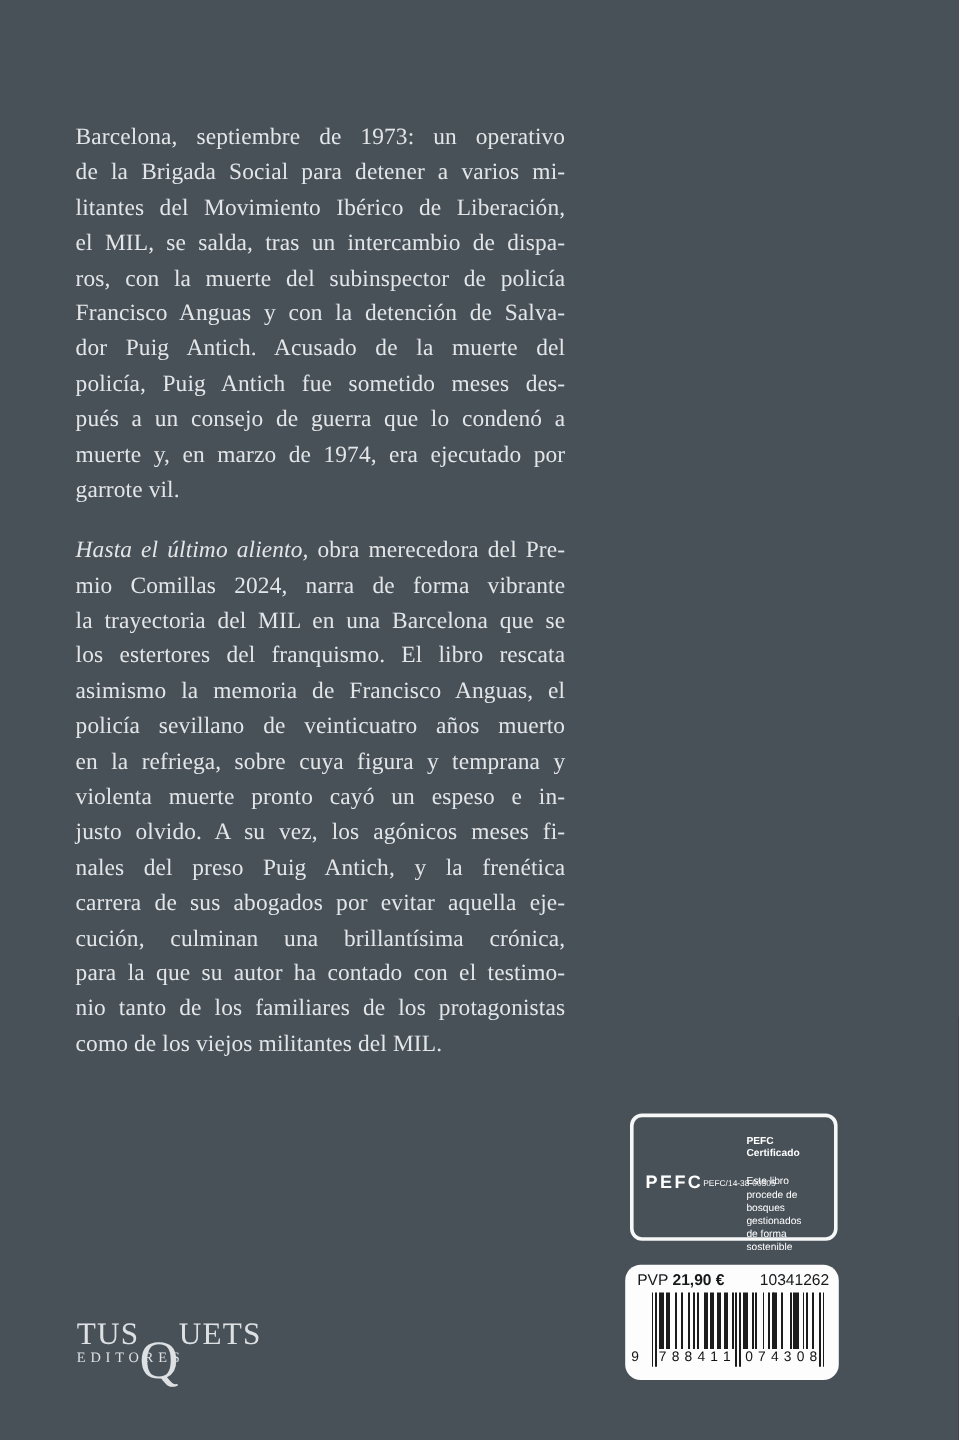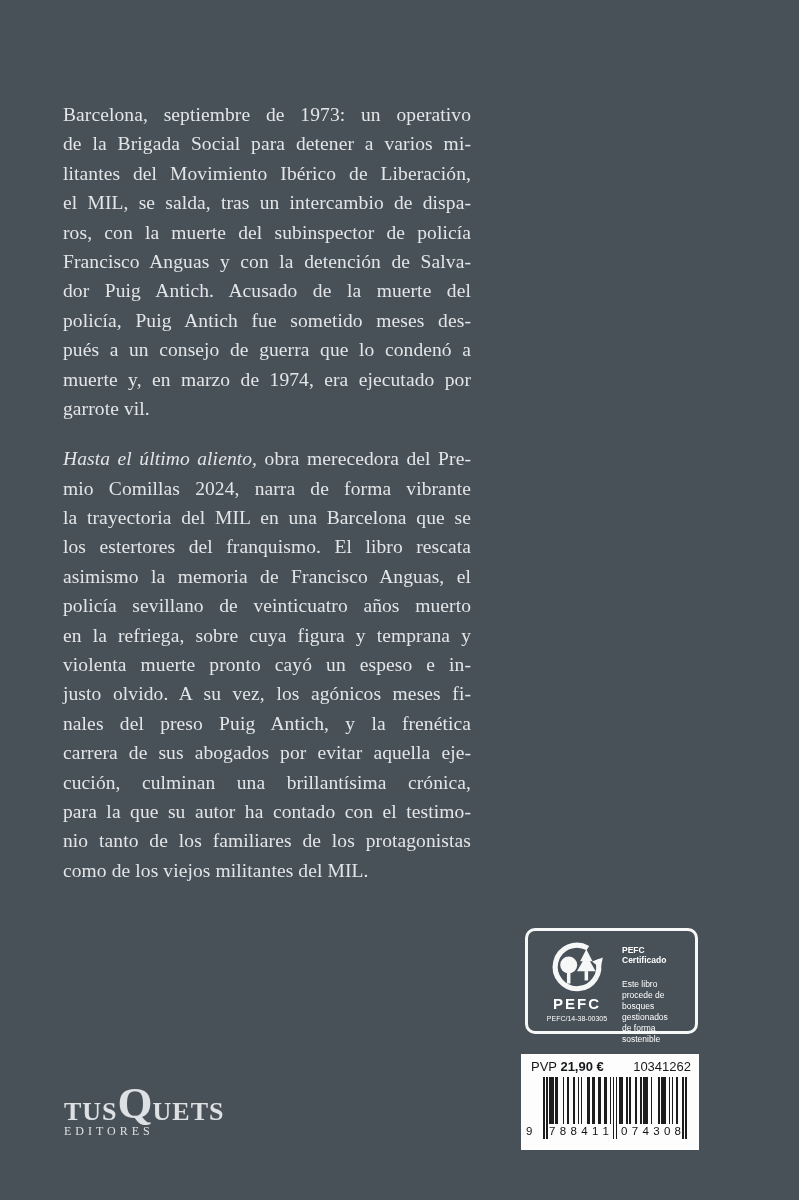--- a/index.html
+++ b/index.html
@@ -10,43 +10,43 @@
             font-size:19.5px;letter-spacing:.1px;}
   .para{margin:0 0 21px 0;}
   .line{display:block;height:29.4px;line-height:29.4px;white-space:nowrap;
         text-align:justify;text-align-last:justify;}
   .line.last{text-align-last:left;}
   .line i{font-style:italic;}
   
   .pefc-box{position:absolute;left:525px;top:928px;width:173px;height:106px;
             box-sizing:border-box;border:3px solid #f6f7f7;border-radius:10px;
             display:flex;color:#fff;font-family:"Liberation Sans", sans-serif;}
-  .pefc-left{width:78px;padding:8px 0 0 10px;display:flex;flex-direction:column;align-items:center;}
+  .pefc-left{width:78px;padding:8px 0 0 10px;display:flex;flex-direction:row;align-items:center;}
   .pefc-left svg{display:block;}
   .pefc-brand{font-weight:bold;font-size:15px;letter-spacing:2px;margin-top:0px;}
   .pefc-license{font-size:7px;margin-top:3px;white-space:nowrap;}
   .pefc-right{flex:1;padding:14px 5px 0 6px;}
   .pefc-title{font-size:8.5px;font-weight:bold;}
   .pefc-desc{margin-top:14px;font-size:8.5px;line-height:11px;}
   .pefc-url{margin-top:15px;font-size:8.5px;}
   
   .barcode-box{position:absolute;left:521px;top:1054px;width:178px;height:96px;
-               background:#fdfdfd;font-family:"Liberation Sans", sans-serif;color:#16181a;}
+               background:#fdfdfd;font-family:"Liberation Sans", sans-serif;color:#16181a;border-radius:13px;}
   .bc-head{position:absolute;left:10px;right:8px;top:5px;display:flex;
            justify-content:space-between;font-size:13px;white-space:nowrap;}
   .bc-price b{font-weight:bold;}
   #ean-svg{position:absolute;left:22px;top:23px;}
   .bc-digits{position:absolute;left:0;top:71px;width:100%;height:16px;
              font-size:11.5px;color:#121212;}
   .d-first{position:absolute;left:5px;top:0;}
   .d-g1{position:absolute;left:28px;width:60px;top:0;display:flex;justify-content:space-between;}
   .d-g2{position:absolute;left:100px;width:60px;top:0;display:flex;justify-content:space-between;}
   
   .publisher{position:absolute;left:64px;top:1097px;width:154px;color:#dde1e4;}
-  .tsq-row{display:flex;align-items:flex-start;justify-content:space-between;font-weight:bold;}
+  .tsq-row{display:flex;align-items:flex-end;justify-content:space-between;}
   .tsq{font-size:26px;letter-spacing:1px;}
   .tsq-q{font-size:45px;position:relative;top:6px;line-height:0;}
   .tsq-sub{font-size:12px;letter-spacing:4px;text-align:left;margin-top:-3px;margin-right:-3px;}
 </style>
 </head>
 <body>
 
 <div class="page">
 
   <div class="synopsis" id="synopsis">

